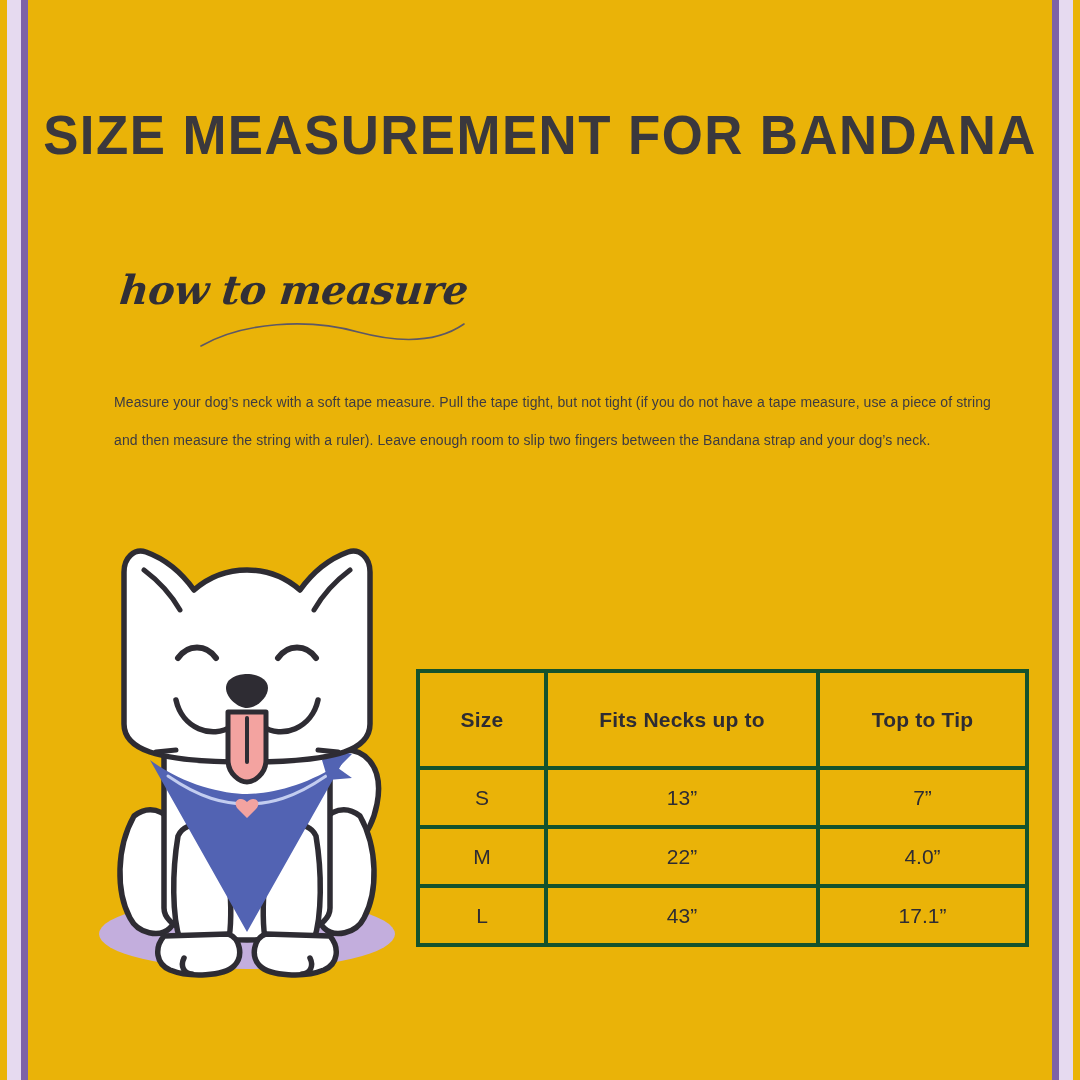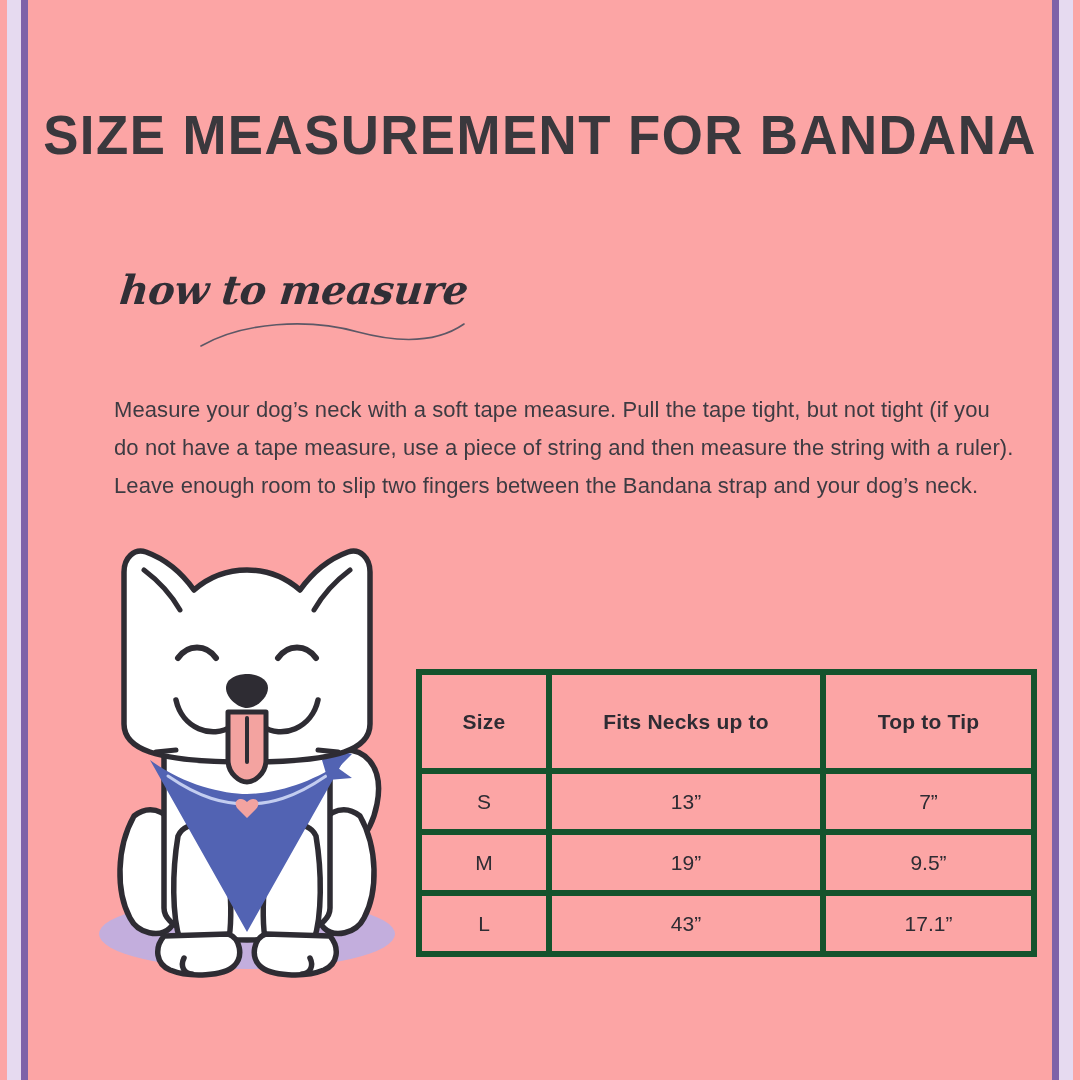--- a/index.html
+++ b/index.html
@@ -12,21 +12,21 @@
     height: 1080px;
     background: #f2edf5;
     font-family: "Liberation Sans", sans-serif;
     overflow: hidden;
     position: relative;
   }
 
   .page {
     position: absolute;
     inset: 0;
-    background: #fca5a5;
+    background: #eab308;
   }
 
   
   .rule {
     position: absolute;
     top: 0;
     bottom: 0;
     width: 7px;
     background: #7e62a8;
   }
@@ -79,21 +79,21 @@
     width: 270px;
     height: 40px;
   }
 
   
   .body-copy {
     position: absolute;
     left: 114px;
     top: 369px;
     width: 900px;
-    font-size: 22px;
+    font-size: 14px;
     line-height: 38px;
     color: #3d3b42;
     letter-spacing: 0.1px;
   }
 
   
   .dog-wrap {
     position: absolute;
     left: 72px;
     top: 536px;
@@ -105,21 +105,21 @@
   
   .size-table {
     position: absolute;
     left: 416px;
     top: 669px;
     width: 591px;
     border-collapse: collapse;
     table-layout: fixed;
   }
   .size-table td, .size-table th {
-    border: 6px solid #14532d;
+    border: 4px solid #14532d;
     text-align: center;
     color: #2e2c33;
   }
   .size-table th {
     height: 91px;
     font-size: 21px;
     font-weight: bold;
     letter-spacing: 0.2px;
   }
   .size-table td {
@@ -222,22 +222,22 @@
       </tr>
     </thead>
     <tbody>
       <tr>
         <td>S</td>
         <td>13”</td>
         <td>7”</td>
       </tr>
       <tr>
         <td>M</td>
-        <td>19”</td>
-        <td>9.5”</td>
+        <td>22”</td>
+        <td>4.0”</td>
       </tr>
       <tr>
         <td>L</td>
         <td>43”</td>
         <td>17.1”</td>
       </tr>
     </tbody>
   </table>
 
 </div>

